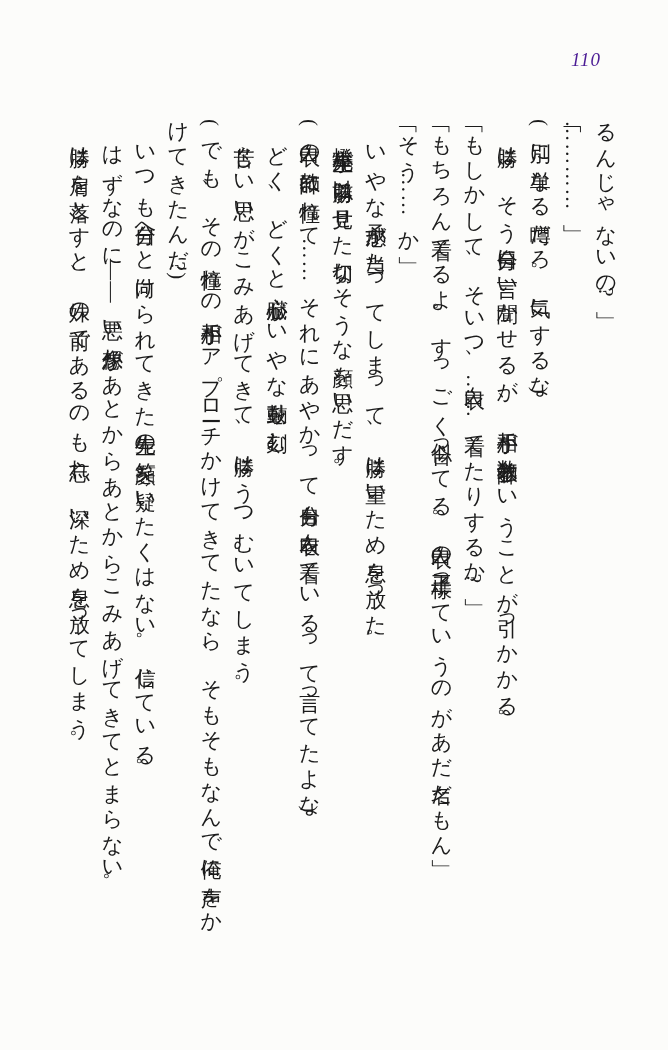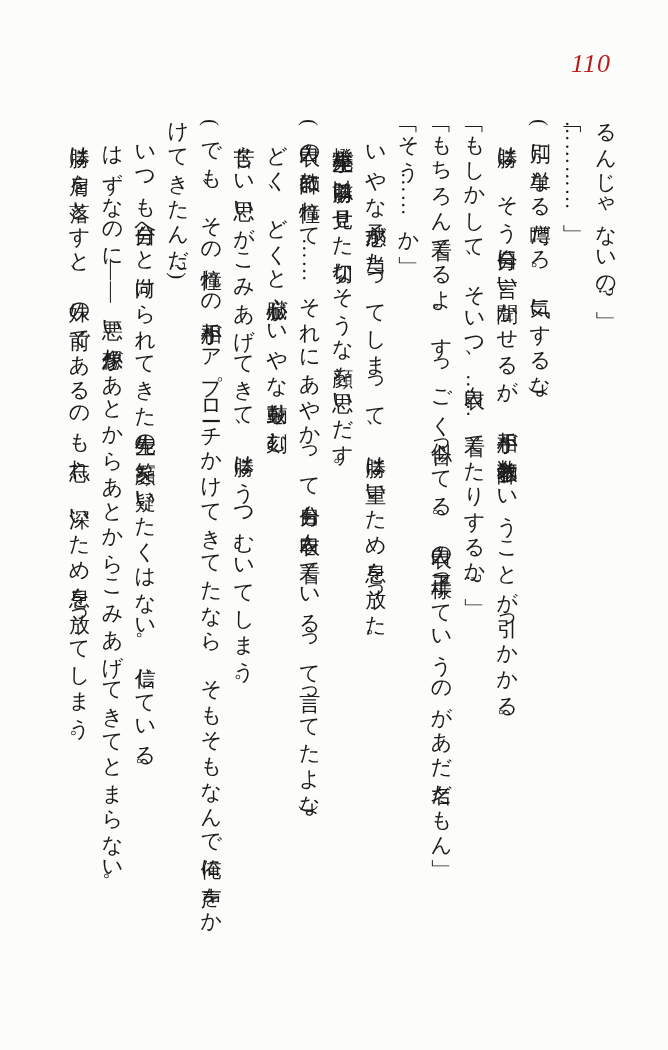--- a/index.html
+++ b/index.html
@@ -17,24 +17,24 @@
     height: 1050px;
     background: #fcfcfa;
     font-family: "Liberation Serif", "DejaVu Serif", serif;
     color: #1b1b1b;
     overflow: hidden;
   }
   .page-number {
     position: absolute;
     top: 49px;
     left: 571px;
-    font-size: 26px;
+    font-size: 19px;
     font-style: italic;
     letter-spacing: 1px;
-    color: #b91c1c;
+    color: #4c1d95;
   }
   .text-block {
     position: absolute;
     top: 108px;
     right: 46px;
     height: 915px;
     writing-mode: vertical-rl;
     text-orientation: mixed;
     font-size: 21px;
     letter-spacing: 1.6px;

